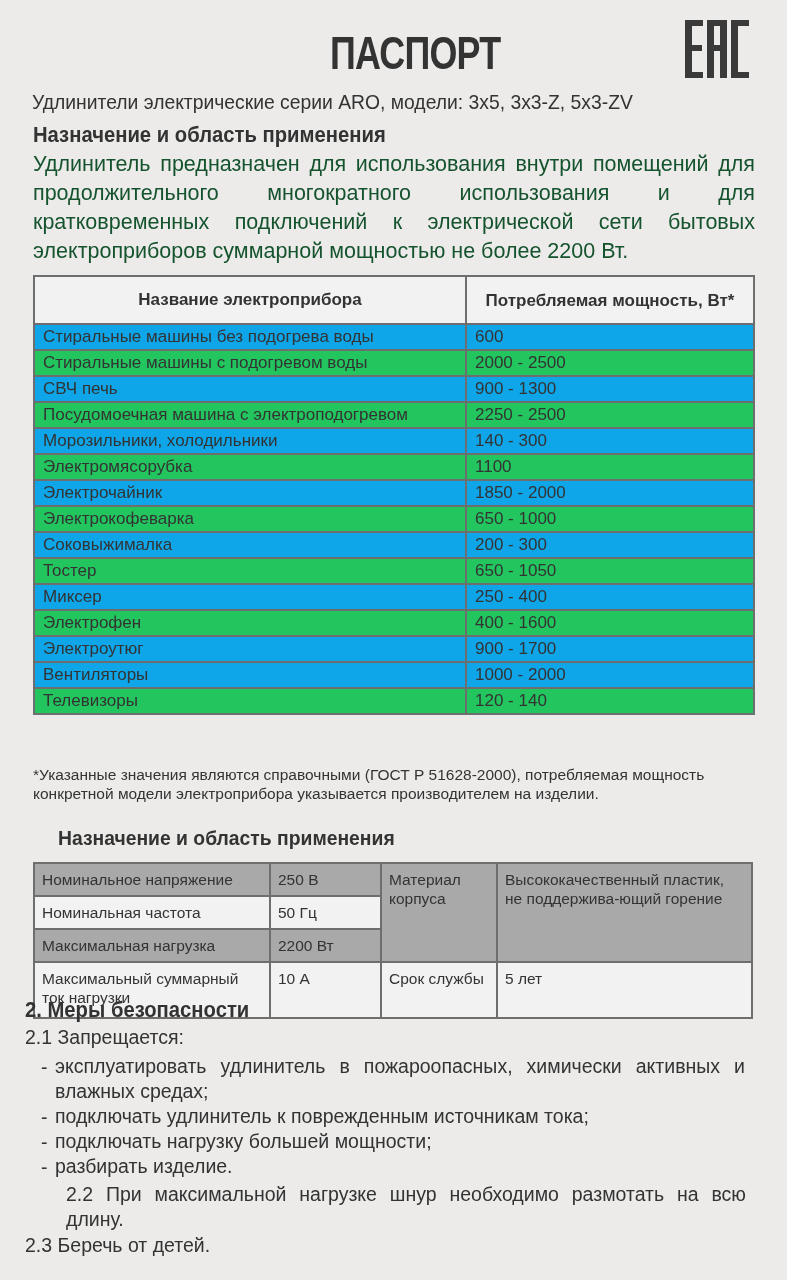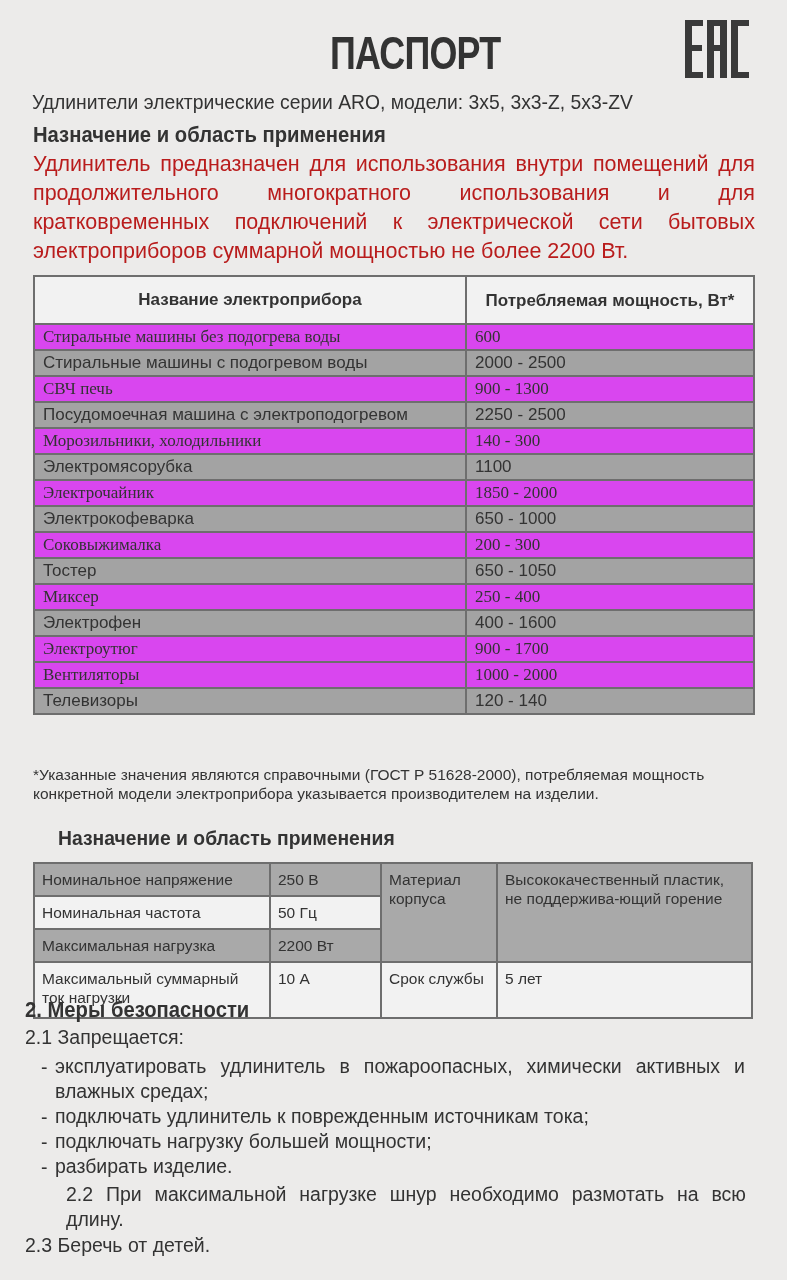--- a/index.html
+++ b/index.html
@@ -26,34 +26,34 @@
     font-size: 21px; color: #333; white-space: nowrap;
     transform: scaleX(0.92); transform-origin: left top;
   }
   .h2 {
     position: absolute; font-weight: bold; font-size: 22px; color: #333;
     white-space: nowrap; transform: scaleX(0.92); transform-origin: left top;
   }
   .para {
     position: absolute; left: 33px; top: 150px; width: 722px;
     font-size: 21.5px; line-height: 29px; text-align: justify;
-    text-align-last: left; color: #b91c1c;
+    text-align-last: left; color: #14532d;
   }
   table { border-collapse: collapse; position: absolute; }
   .t1 { left: 33px; top: 275px; width: 722px; }
   .t1 td, .t1 th {
     border: 2px solid #6e6e6e; font-size: 17px; padding: 0 8px;
     height: 24px; color: #333; text-align: left; font-weight: normal;
   }
   .t1 th { height: 46px; font-weight: bold; font-size: 17px; background: #f2f2f2; }
   .t1 th.c1 { text-align: center; }
   .t1 th.c2 { text-align: center; line-height: 19px; }
   .t1 td.c1 { width: 414px; }
-  .dark td { background: #d946ef; font-family: Liberation Serif, serif; }
-  .light td { background: #a3a3a3; }
+  .dark td { background: #0ea5e9; }
+  .light td { background: #22c55e; }
   .note {
     position: absolute; left: 33px; top: 765px; width: 720px;
     font-size: 15.5px; line-height: 19px; color: #333;
   }
   .t2 { left: 33px; top: 862px; width: 720px; }
   .t2 td {
     border: 2px solid #6e6e6e; font-size: 15.5px; padding: 6px 7px;
     color: #333; vertical-align: top; line-height: 19px;
   }
   .t2 .dk { background: #a9a9a9; }

